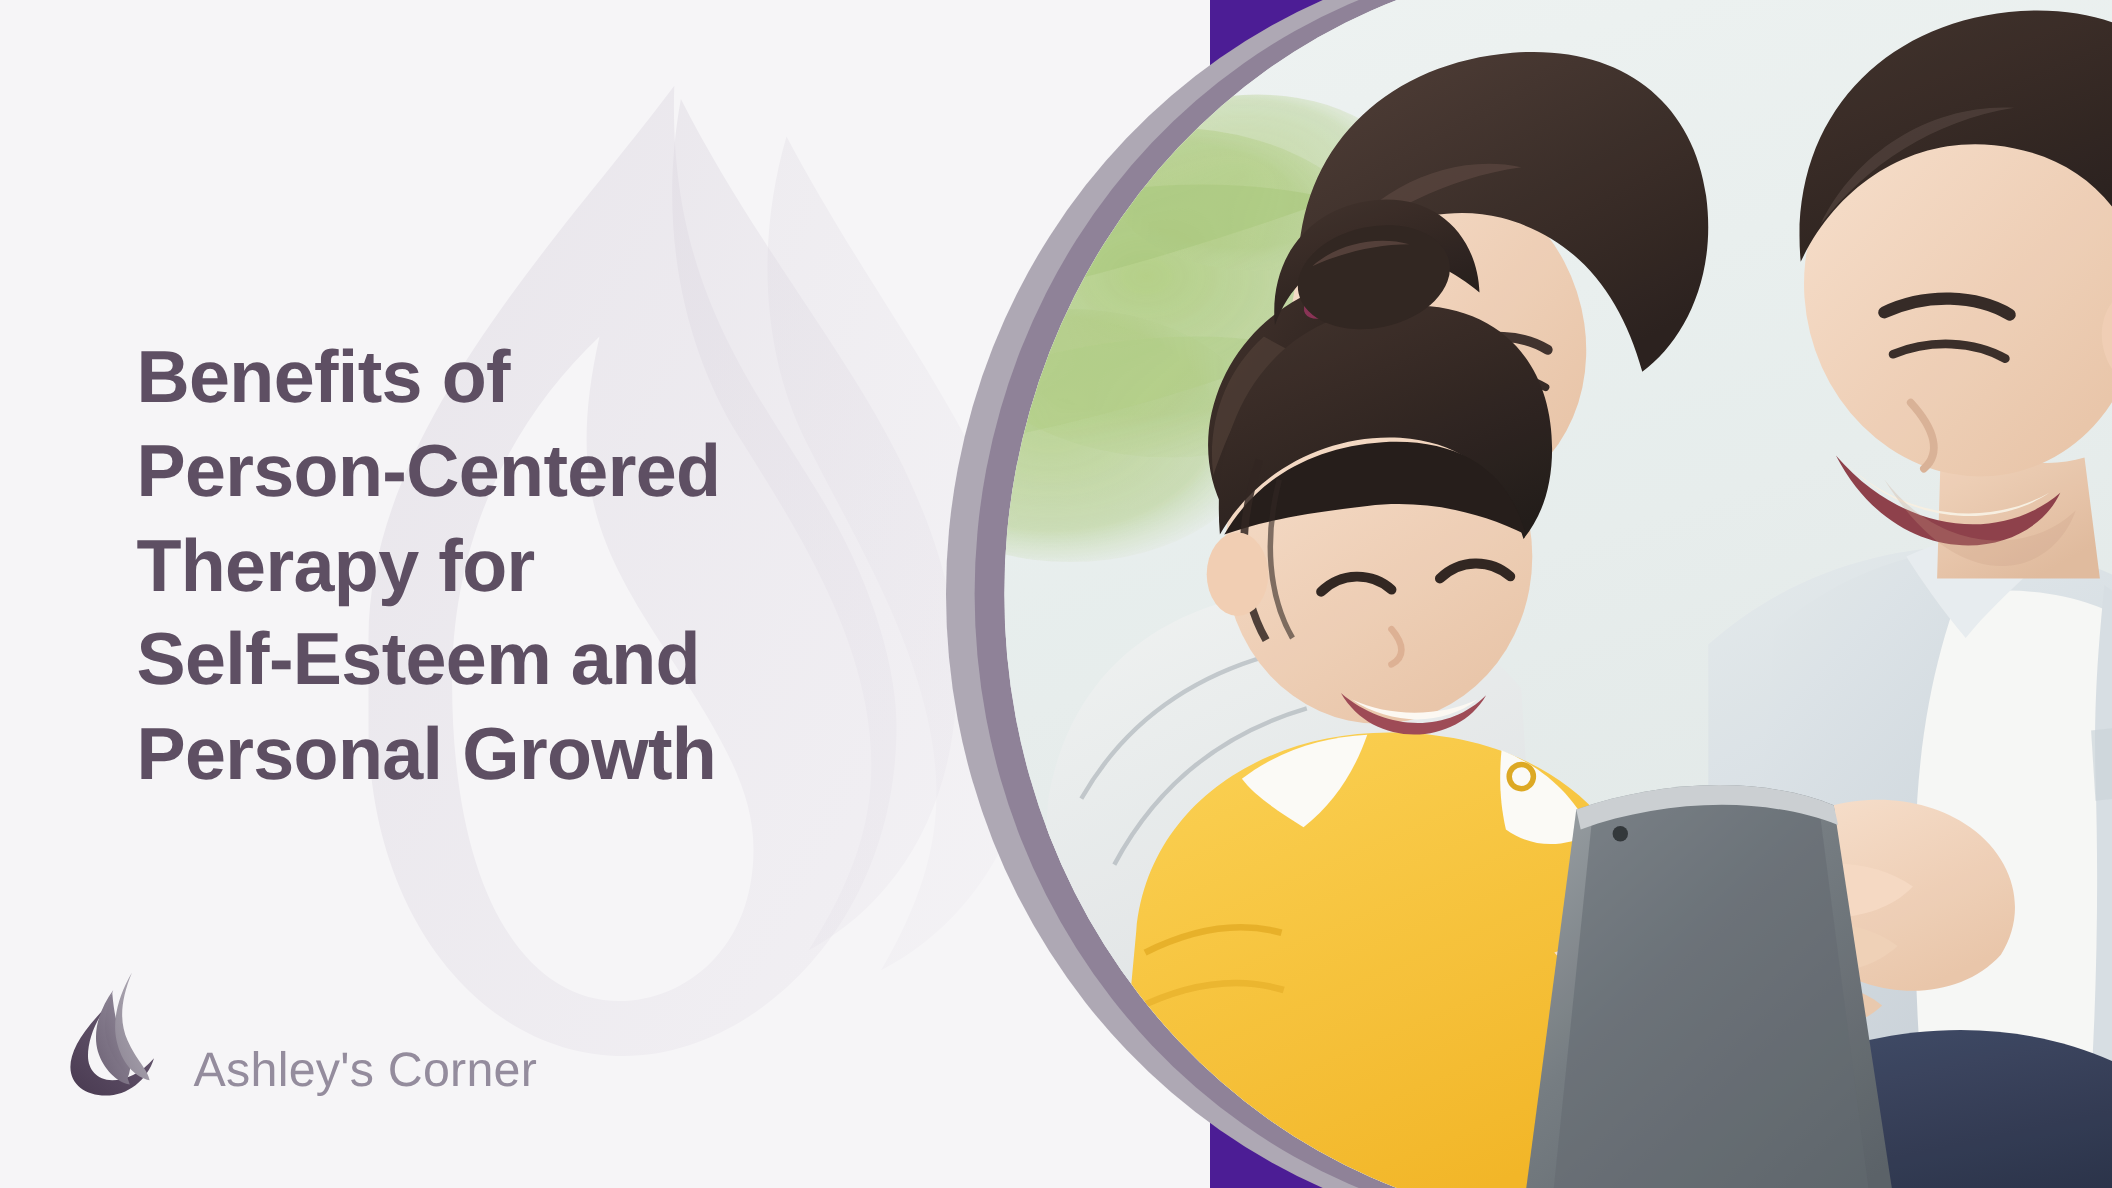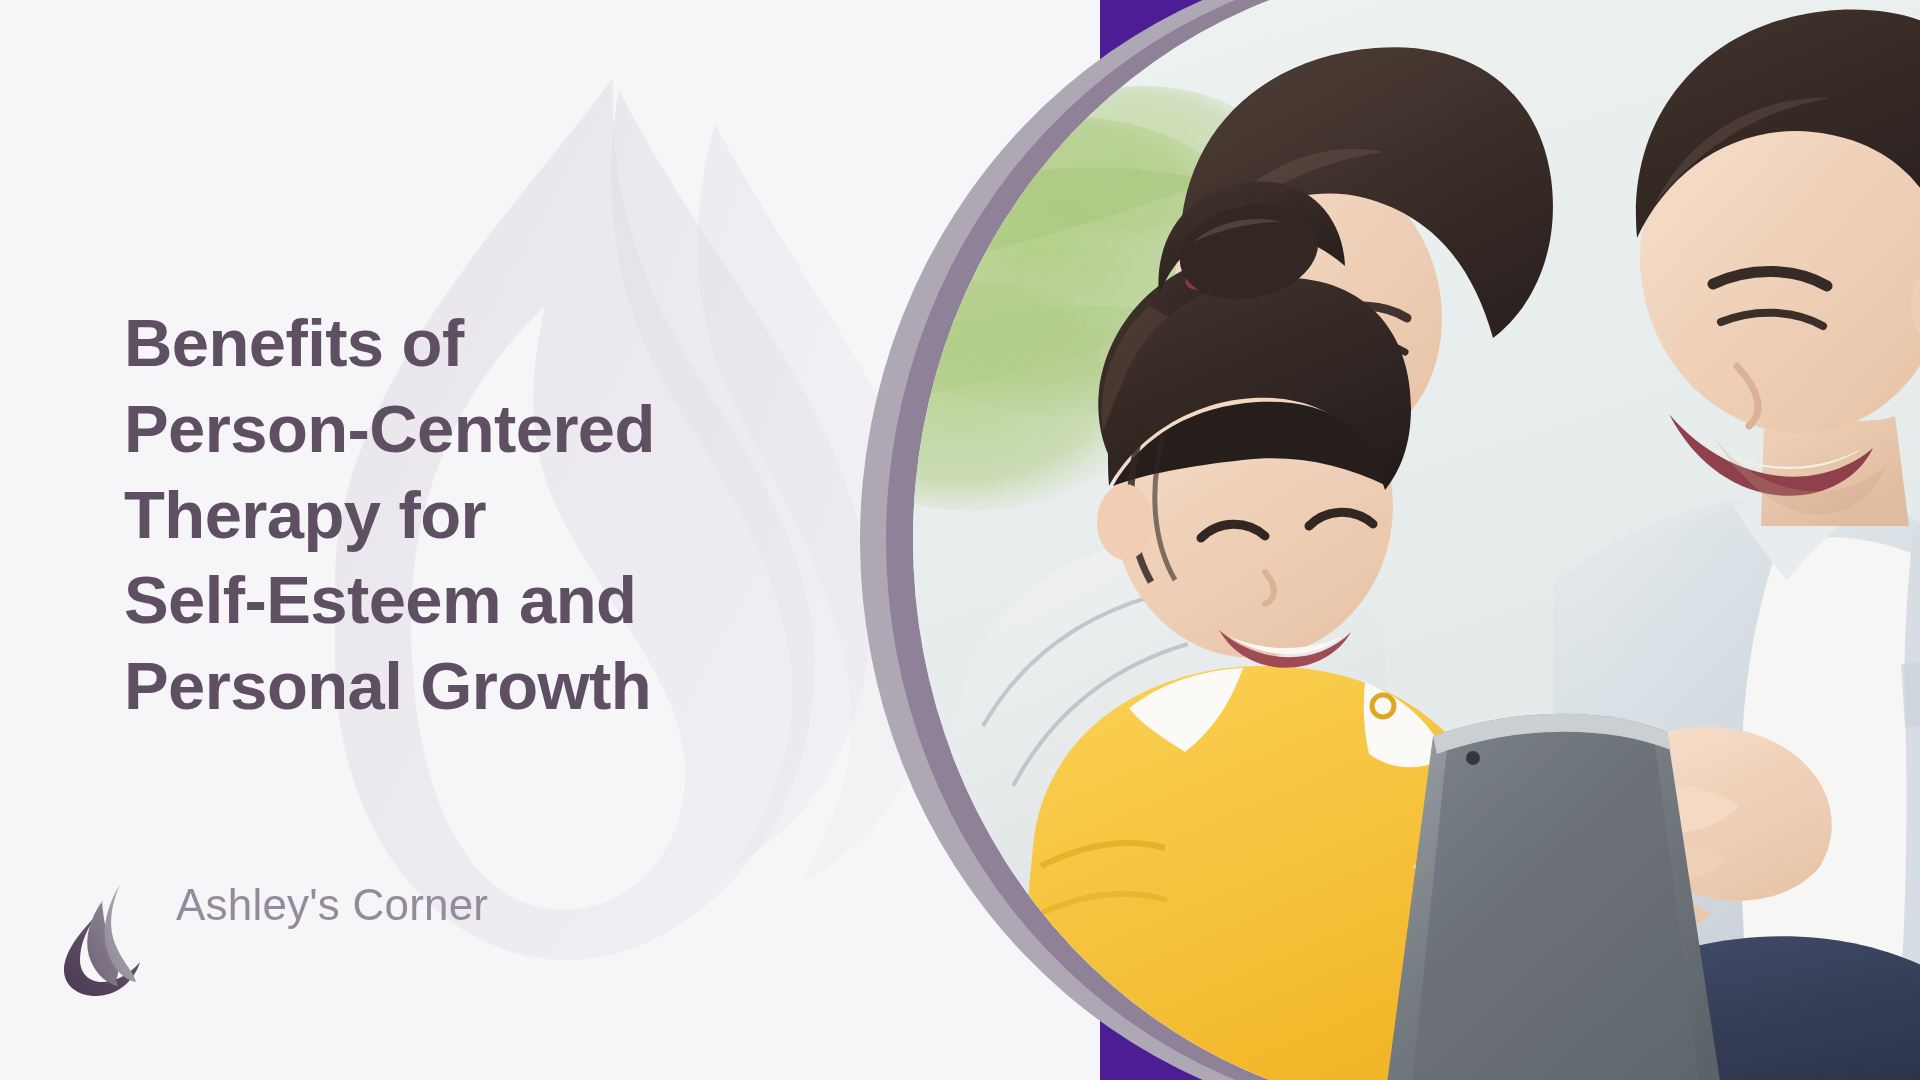--- a/index.html
+++ b/index.html
@@ -59,21 +59,21 @@
     letter-spacing: -0.6px;
     color: #5E4F63;
     white-space: pre-line;
   }
 
   .brand {
     position: absolute;
     left: 62px;
     top: 880px;
     display: flex;
-    align-items: flex-start;
+    align-items: flex-end;
     gap: 26px;
   }
   .brand-mark {
     width: 88px;
     height: 118px;
     flex: 0 0 auto;
   }
   .brand-name {
     font-family: "Liberation Sans", sans-serif;
     font-size: 44px;

